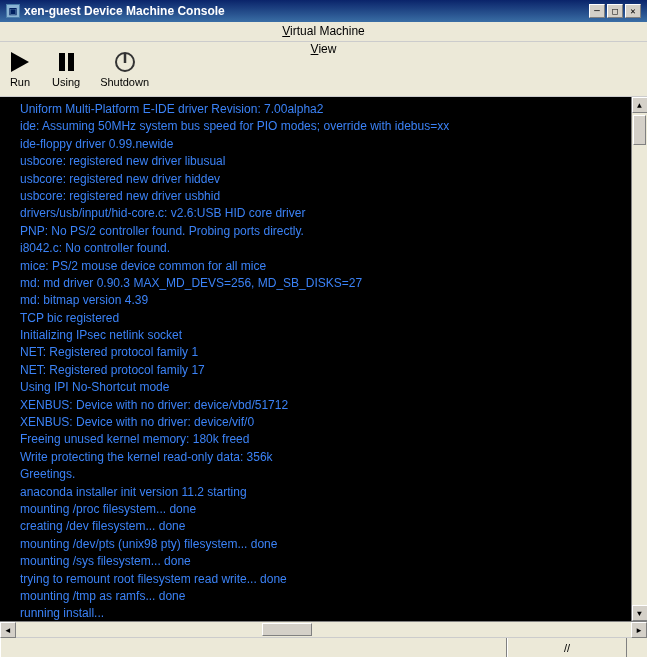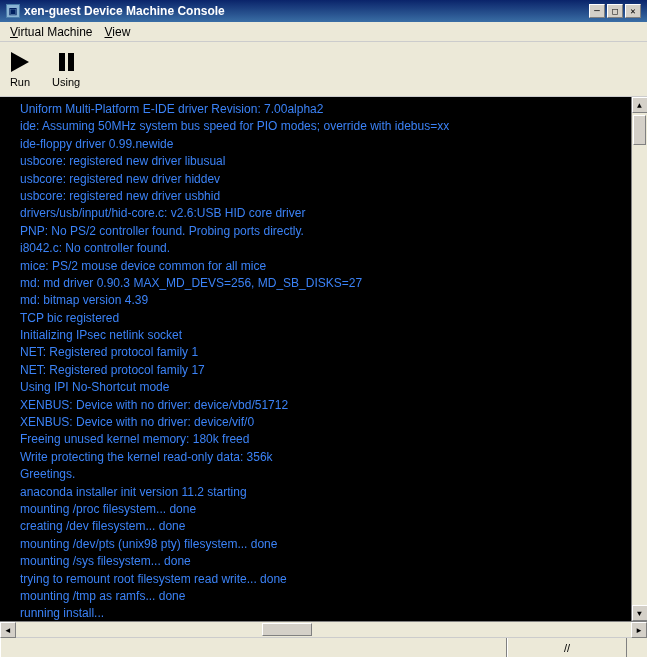--- a/index.html
+++ b/index.html
@@ -64,20 +64,21 @@
     
     .menu-bar {
       background: #ece9d8;
       font-family: 'Tahoma', sans-serif;
       font-size: 12px;
       display: flex;
       align-items: center;
       height: 20px;
       padding: 0 4px;
       border-bottom: 1px solid #ccc;
+      flex-direction: column;
     }
     .menu-item {
       padding: 2px 6px;
       cursor: pointer;
     }
     .menu-item .underline {
       text-decoration: underline;
     }
 
     
@@ -293,20 +294,29 @@
     <span>Run</span>
   </div>
   <div class="tool-btn">
     <div class="tool-icon">
       <div class="pause-bars">
         <div class="pause-bar"></div>
         <div class="pause-bar"></div>
       </div>
     </div>
     <span>Using</span>
+  </div>
+  <div class="tool-btn">
+    <div class="tool-icon">
+      <svg width="24" height="24" viewBox="0 0 24 24">
+        <circle cx="12" cy="12" r="9" fill="none" stroke="#333" stroke-width="2"></circle>
+        <line x1="12" y1="3" x2="12" y2="13" stroke="#333" stroke-width="2.5"></line>
+      </svg>
+    </div>
+    <span>Shutdown</span>
   </div>
 </div>
 
 <div class="console-wrapper" style="height: 524px;">
   <div class="console-text" id="console-output">Uniform Multi-Platform E-IDE driver Revision: 7.00alpha2
 ide: Assuming 50MHz system bus speed for PIO modes; override with idebus=xx
 ide-floppy driver 0.99.newide
 usbcore: registered new driver libusual
 usbcore: registered new driver hiddev
 usbcore: registered new driver usbhid

